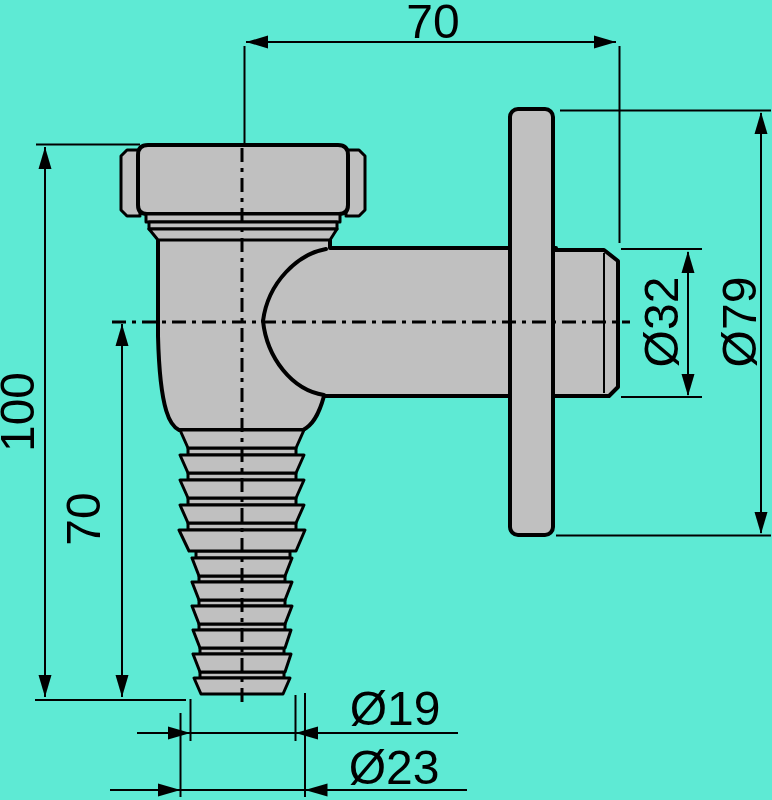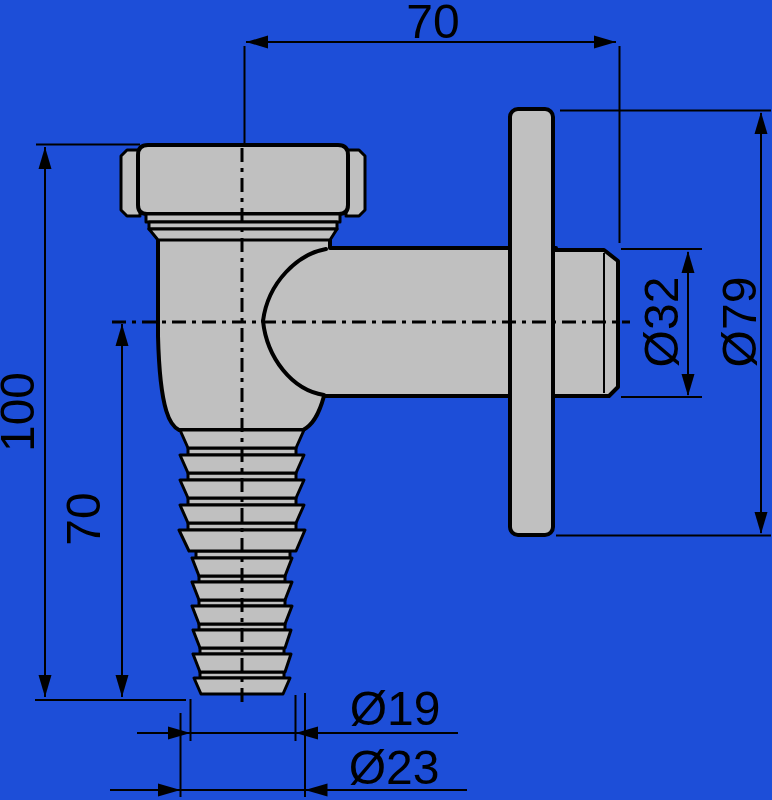--- a/index.html
+++ b/index.html
@@ -1,16 +1,16 @@
 <!DOCTYPE html>
 <html><head>
 <meta charset="utf-8">
 <style>
   html,body{margin:0;padding:0;background:#ffffff;}
-  .stage{width:772px;height:800px;position:relative;background:#1d4ed8;}
+  .stage{width:772px;height:800px;position:relative;background:#5eead4;}
   svg{display:block;}
   .part{fill:#c0c0c0;stroke:#000000;stroke-width:4;stroke-linejoin:round;}
   .part-thin{fill:#c0c0c0;stroke:#000000;stroke-width:3;stroke-linejoin:round;}
   .edge{fill:none;stroke:#000000;stroke-width:4;stroke-linecap:round;}
   .edge-thin{fill:none;stroke:#000000;stroke-width:2;}
   .centerline{fill:none;stroke:#000000;stroke-width:3;stroke-dasharray:14 6 4 6;}
   .dim{fill:none;stroke:#000000;stroke-width:2;}
   .arrow{fill:#000000;stroke:none;}
   .dim-text{font-family:"Liberation Sans",sans-serif;font-size:48px;fill:#000000;}
 </style>

